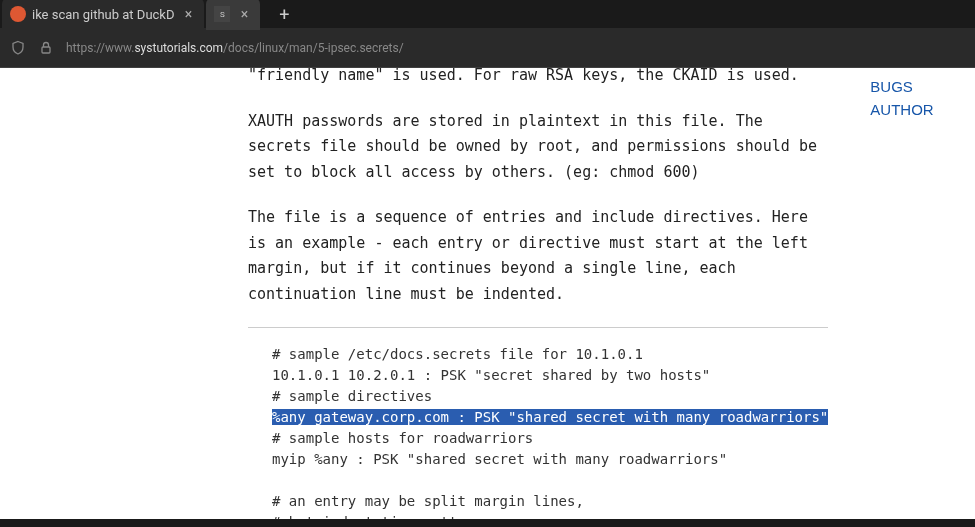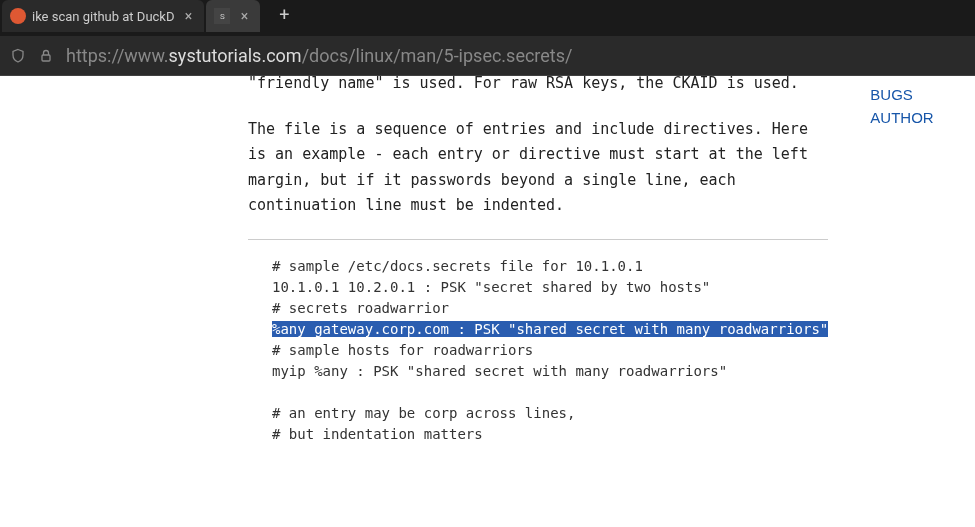--- a/index.html
+++ b/index.html
@@ -6,22 +6,23 @@
     body {
       font-family: -apple-system, BlinkMacSystemFont, "Segoe UI", Roboto, sans-serif;
       background: #1a1a1a;
       width: 975px;
       height: 527px;
       overflow: hidden;
       position: relative;
     }
     .tab-bar {
       background: #1a1a1a;
-      height: 36px;
+      height: 28px;
       display: flex;
+      align-items: center;
       padding-left: 2px;
     }
     .tab {
       display: flex;
       align-items: center;
       height: 32px;
       padding: 0 8px;
       margin-right: 2px;
       border-radius: 6px 6px 0 0;
       font-size: 13px;
@@ -39,21 +40,21 @@
     .url-bar {
       background: #2a2a2a;
       height: 40px;
       display: flex;
       align-items: center;
       padding: 0 10px;
       gap: 12px;
       border-bottom: 1px solid #404040;
     }
     .shield-icon, .lock-icon { width: 16px; height: 16px; color: #888; display: flex; align-items: center; justify-content: center; }
-    .url-text { font-size: 18px; color: #888; flex: 1; }
+    .url-text { font-size: 12px; color: #888; flex: 1; }
     .url-domain { color: #ddd; }
     .content-area {
       background: #ffffff;
       height: 451px;
       display: flex;
       overflow: hidden;
     }
     .main-content {
       flex: 1;
       padding: 0 30px 0 248px;
@@ -114,28 +115,29 @@
       </svg>
   </div>
   <div class="url-text">
     <span>https://www.</span><span class="url-domain">systutorials.com</span><span>/docs/linux/man/5-ipsec.secrets/</span>
   </div>
 </div>
 
 <div class="content-area">
   <div class="main-content">
     <div class="para para-top">"friendly name" is used. For raw RSA keys, the CKAID is used.</div>
-    <div class="para">The file is a sequence of entries and include directives. Here is an example - each entry or directive must start at the left margin, but if it passwords beyond a single line, each continuation line must be indented.</div>
+    <div class="para">XAUTH passwords are stored in plaintext in this file. The secrets file should be owned by root, and permissions should be set to block all access by others. (eg: chmod 600)</div>
+    <div class="para">The file is a sequence of entries and include directives. Here is an example - each entry or directive must start at the left margin, but if it continues beyond a single line, each continuation line must be indented.</div>
     <div class="code-block"><span># sample /etc/docs.secrets file for 10.1.0.1</span>
 <span>10.1.0.1 10.2.0.1 : PSK "secret shared by two hosts"</span>
-<span># secrets roadwarrior</span>
+<span># sample directives</span>
 <span class="hl-line">%any gateway.corp.com : PSK "shared secret with many roadwarriors"</span>
 <span># sample hosts for roadwarriors</span>
 <span>myip %any : PSK "shared secret with many roadwarriors"</span>
 <span></span>
-<span># an entry may be corp across lines,</span>
+<span># an entry may be split margin lines,</span>
 <span># but indentation matters</span></div>
   </div>
   <div class="sidebar">
     <div class="sidebar-link">BUGS</div>
     <div class="sidebar-link">AUTHOR</div>
   </div>
 </div>
 
 </body></html>

